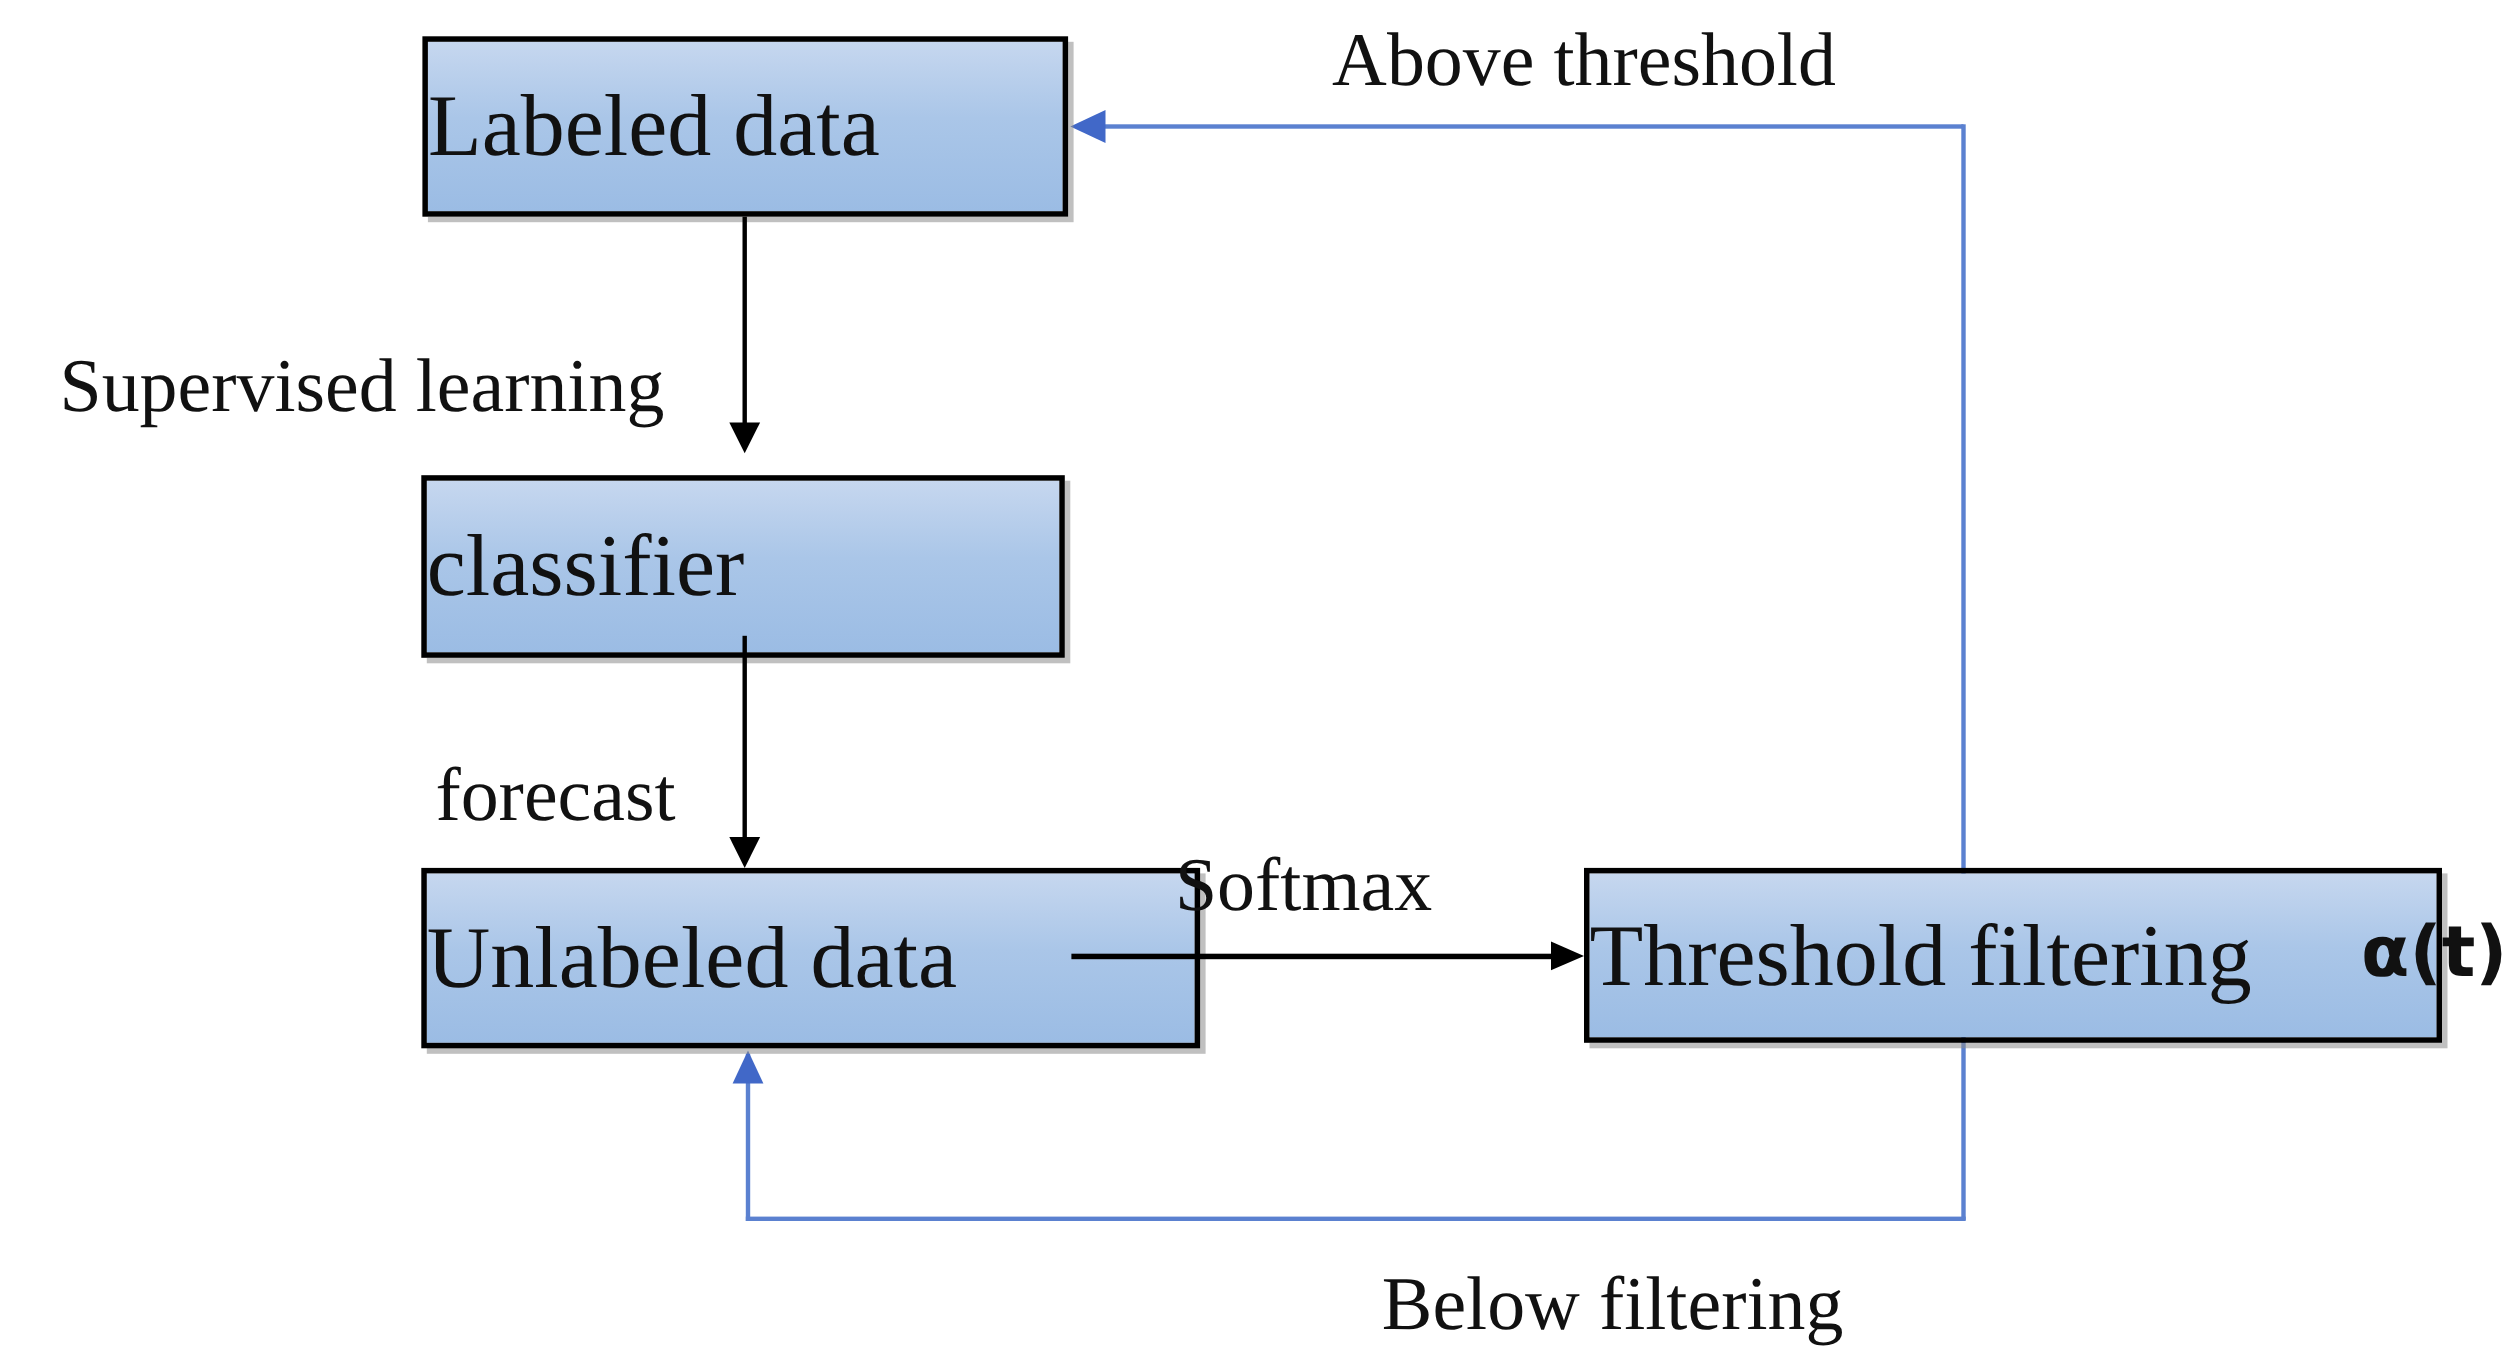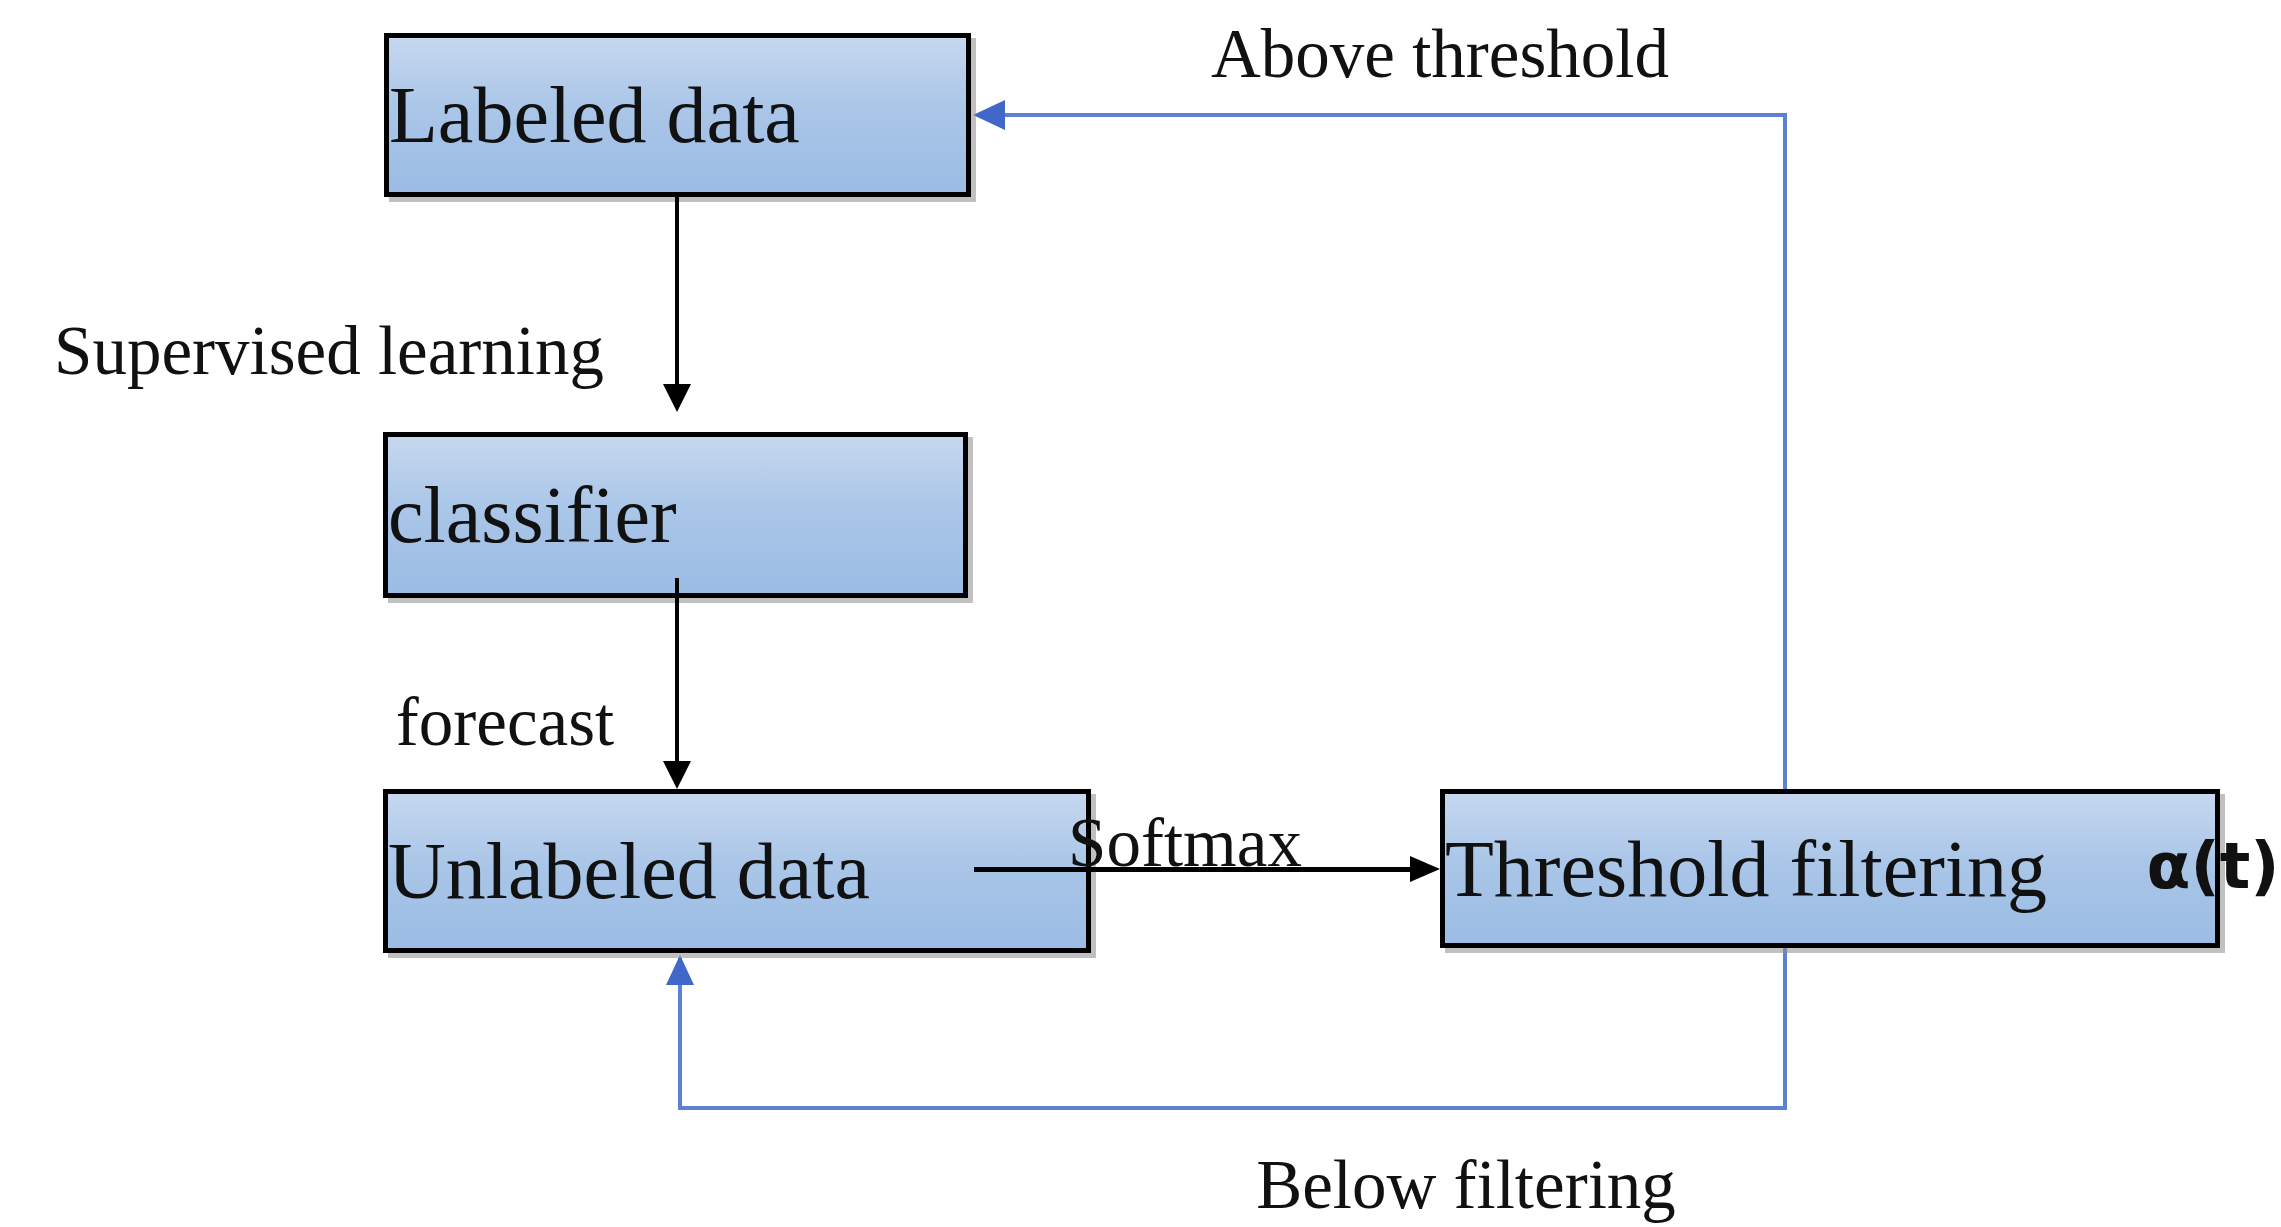--- a/index.html
+++ b/index.html
@@ -58,21 +58,21 @@
     border-left:14px solid transparent;border-right:14px solid transparent;
     border-bottom:30px solid #4168c8;}
 
   
   .flabel{
     position:absolute;z-index:4;font-size:69px;color:#111111;
     line-height:84px;text-align:center;white-space:nowrap;
   }
   #lbl-supervised{left:19px;   top:261px;  width:620px;margin-top:48px;}
   #lbl-forecast  {left:385px; top:680px;  width:240px;text-align:center;}
-  #lbl-softmax   {left:1035px;top:801px;  width:300px;}
+  #lbl-softmax   {left:1035px;top:762px;  width:300px;}
   #lbl-above     {left:1140px;top:12px;   width:600px;}
   #lbl-below     {left:1166px;top:1143px; width:600px;}
   #lbl-alpha{
     left:2128px;top:824px;width:170px;
     font-family:"DejaVu Sans", sans-serif;
     font-weight:bold;font-size:64px;line-height:84px;
   }
 </style>
 </head>
 <body>

